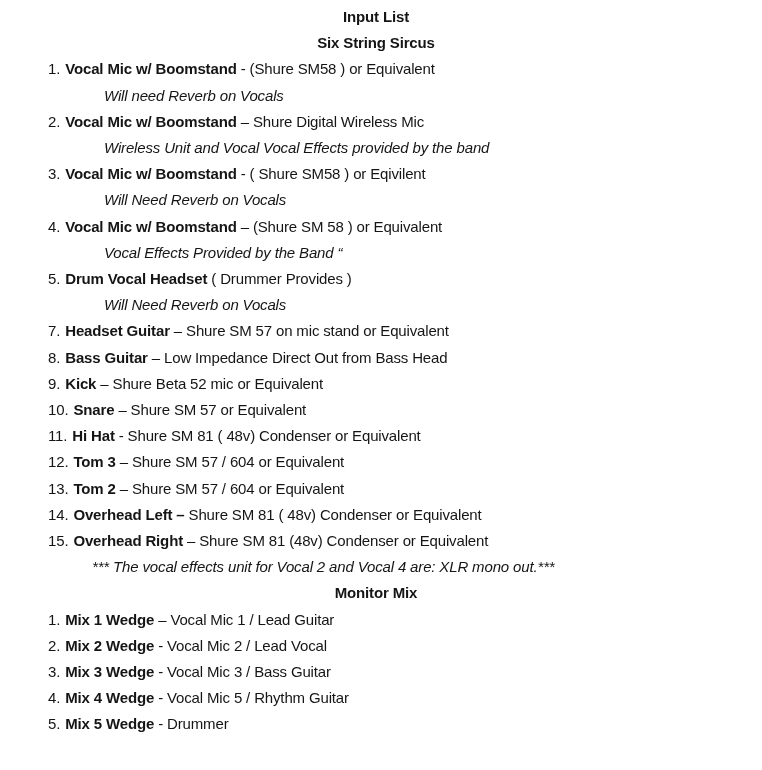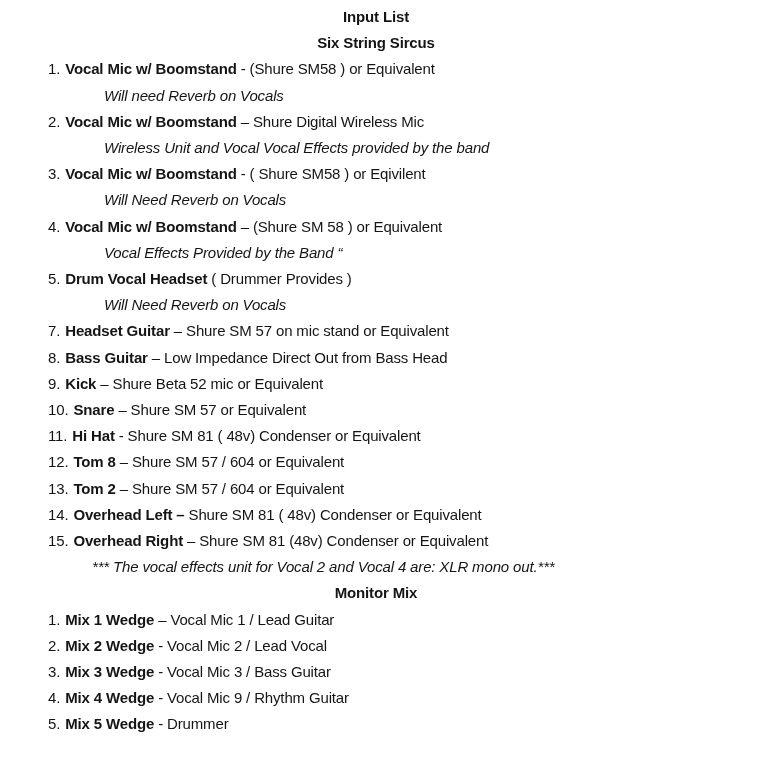--- a/index.html
+++ b/index.html
@@ -74,35 +74,35 @@
   <div class="li"><span class="num">7.</span><span class="name">Headset Guitar</span><span class="rest"> – Shure SM 57 on mic stand or Equivalent</span></div>
 
   <div class="li"><span class="num">8.</span><span class="name">Bass Guitar</span><span class="rest"> – Low Impedance Direct Out from Bass Head</span></div>
 
   <div class="li"><span class="num">9.</span><span class="name">Kick</span><span class="rest"> – Shure Beta 52 mic or Equivalent</span></div>
 
   <div class="li"><span class="num">10.</span><span class="name">Snare</span><span class="rest"> – Shure SM 57 or Equivalent</span></div>
 
   <div class="li"><span class="num">11.</span><span class="name">Hi Hat</span><span class="rest"> - Shure SM 81 ( 48v) Condenser or Equivalent</span></div>
 
-  <div class="li"><span class="num">12.</span><span class="name">Tom 8</span><span class="rest"> – Shure SM 57 / 604 or Equivalent</span></div>
+  <div class="li"><span class="num">12.</span><span class="name">Tom 3</span><span class="rest"> – Shure SM 57 / 604 or Equivalent</span></div>
 
   <div class="li"><span class="num">13.</span><span class="name">Tom 2</span><span class="rest"> – Shure SM 57 / 604 or Equivalent</span></div>
 
   <div class="li"><span class="num">14.</span><span class="name">Overhead Left –</span><span class="rest"> Shure SM 81 ( 48v) Condenser or Equivalent</span></div>
 
   <div class="li"><span class="num">15.</span><span class="name">Overhead Right</span><span class="rest"> – Shure SM 81 (48v) Condenser or Equivalent</span></div>
 
   <div class="footnote">*** The vocal effects unit for Vocal 2 and Vocal 4 are: XLR mono out.***</div>
 
   <div class="center bold">Monitor Mix</div>
 
   <div class="li"><span class="num">1.</span><span class="name">Mix 1 Wedge</span><span class="rest"> – Vocal Mic 1 / Lead Guitar</span></div>
 
   <div class="li"><span class="num">2.</span><span class="name">Mix 2 Wedge</span><span class="rest"> - Vocal Mic 2 / Lead Vocal</span></div>
 
   <div class="li"><span class="num">3.</span><span class="name">Mix 3 Wedge</span><span class="rest"> - Vocal Mic 3 / Bass Guitar</span></div>
 
-  <div class="li"><span class="num">4.</span><span class="name">Mix 4 Wedge</span><span class="rest"> - Vocal Mic 9 / Rhythm Guitar</span></div>
+  <div class="li"><span class="num">4.</span><span class="name">Mix 4 Wedge</span><span class="rest"> - Vocal Mic 5 / Rhythm Guitar</span></div>
 
   <div class="li"><span class="num">5.</span><span class="name">Mix 5 Wedge</span><span class="rest"> - Drummer</span></div>
 
 </div>
 
 </body></html>

